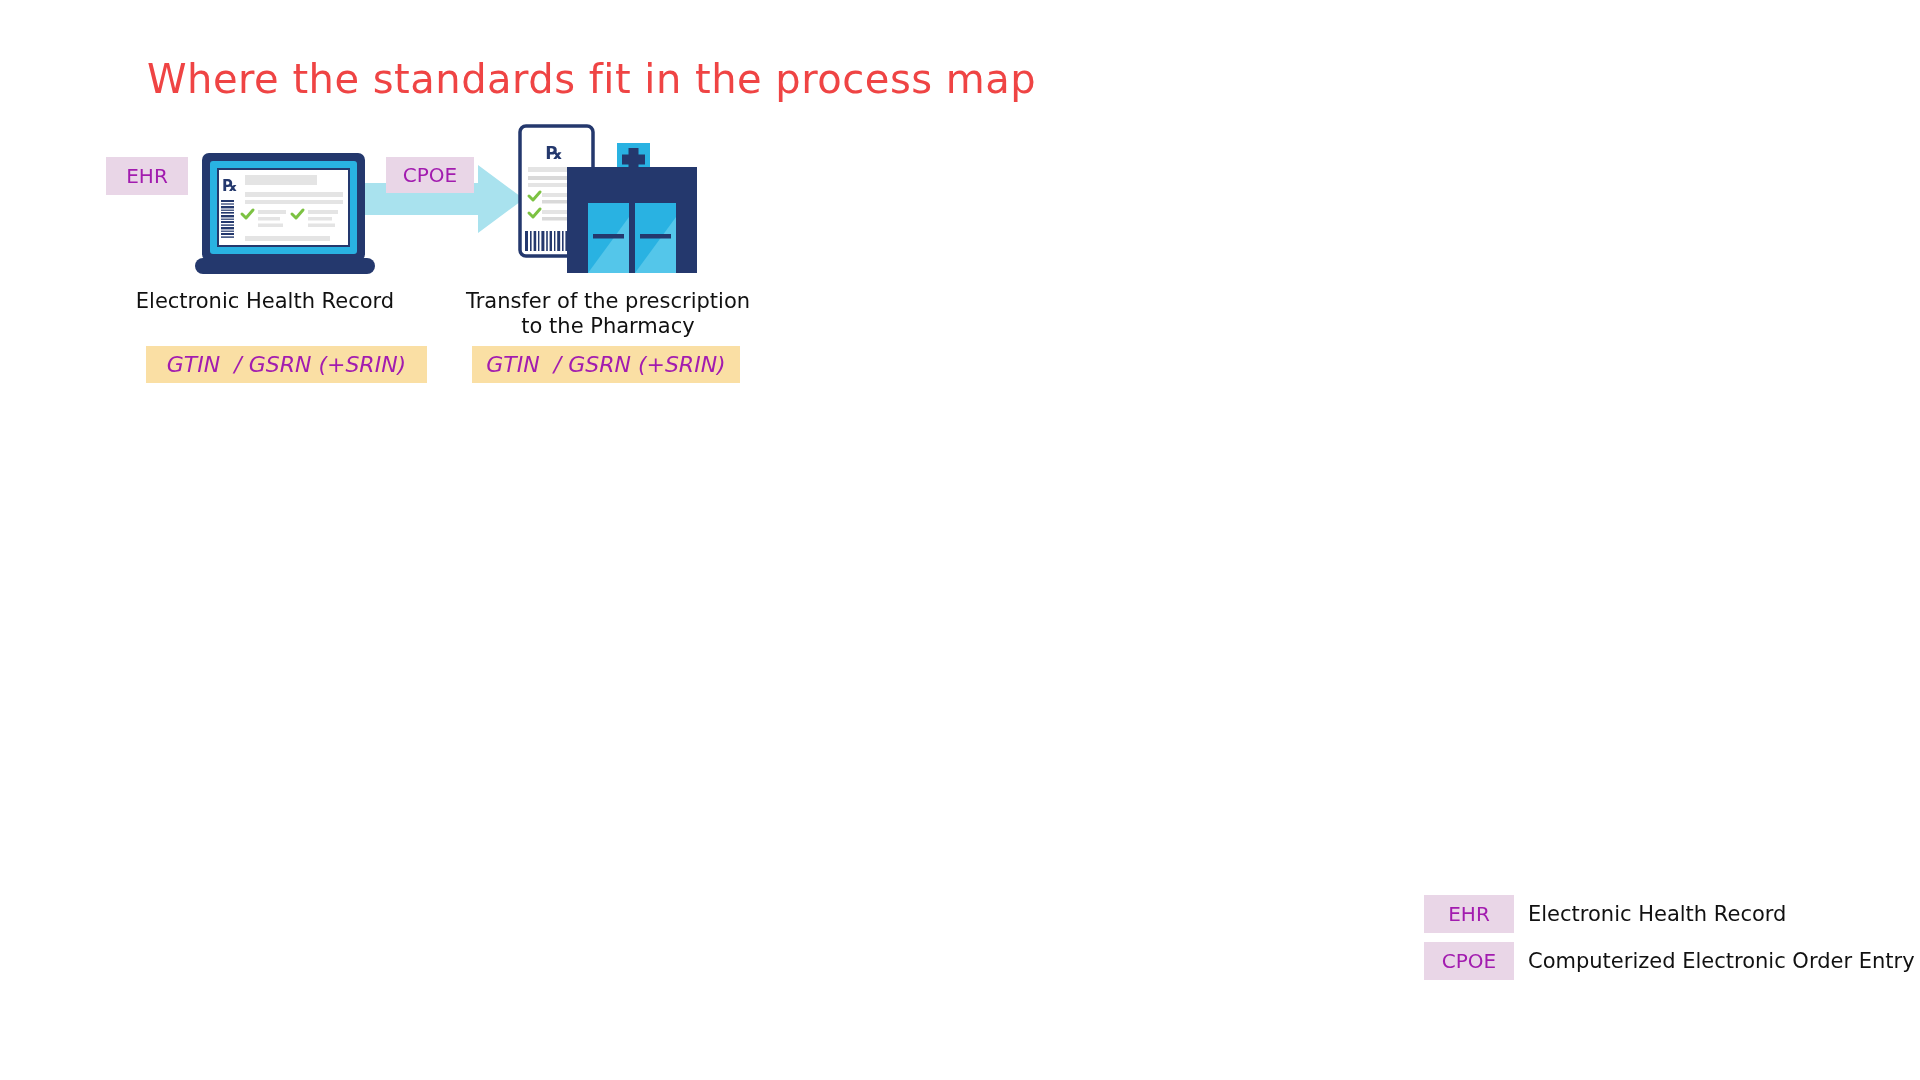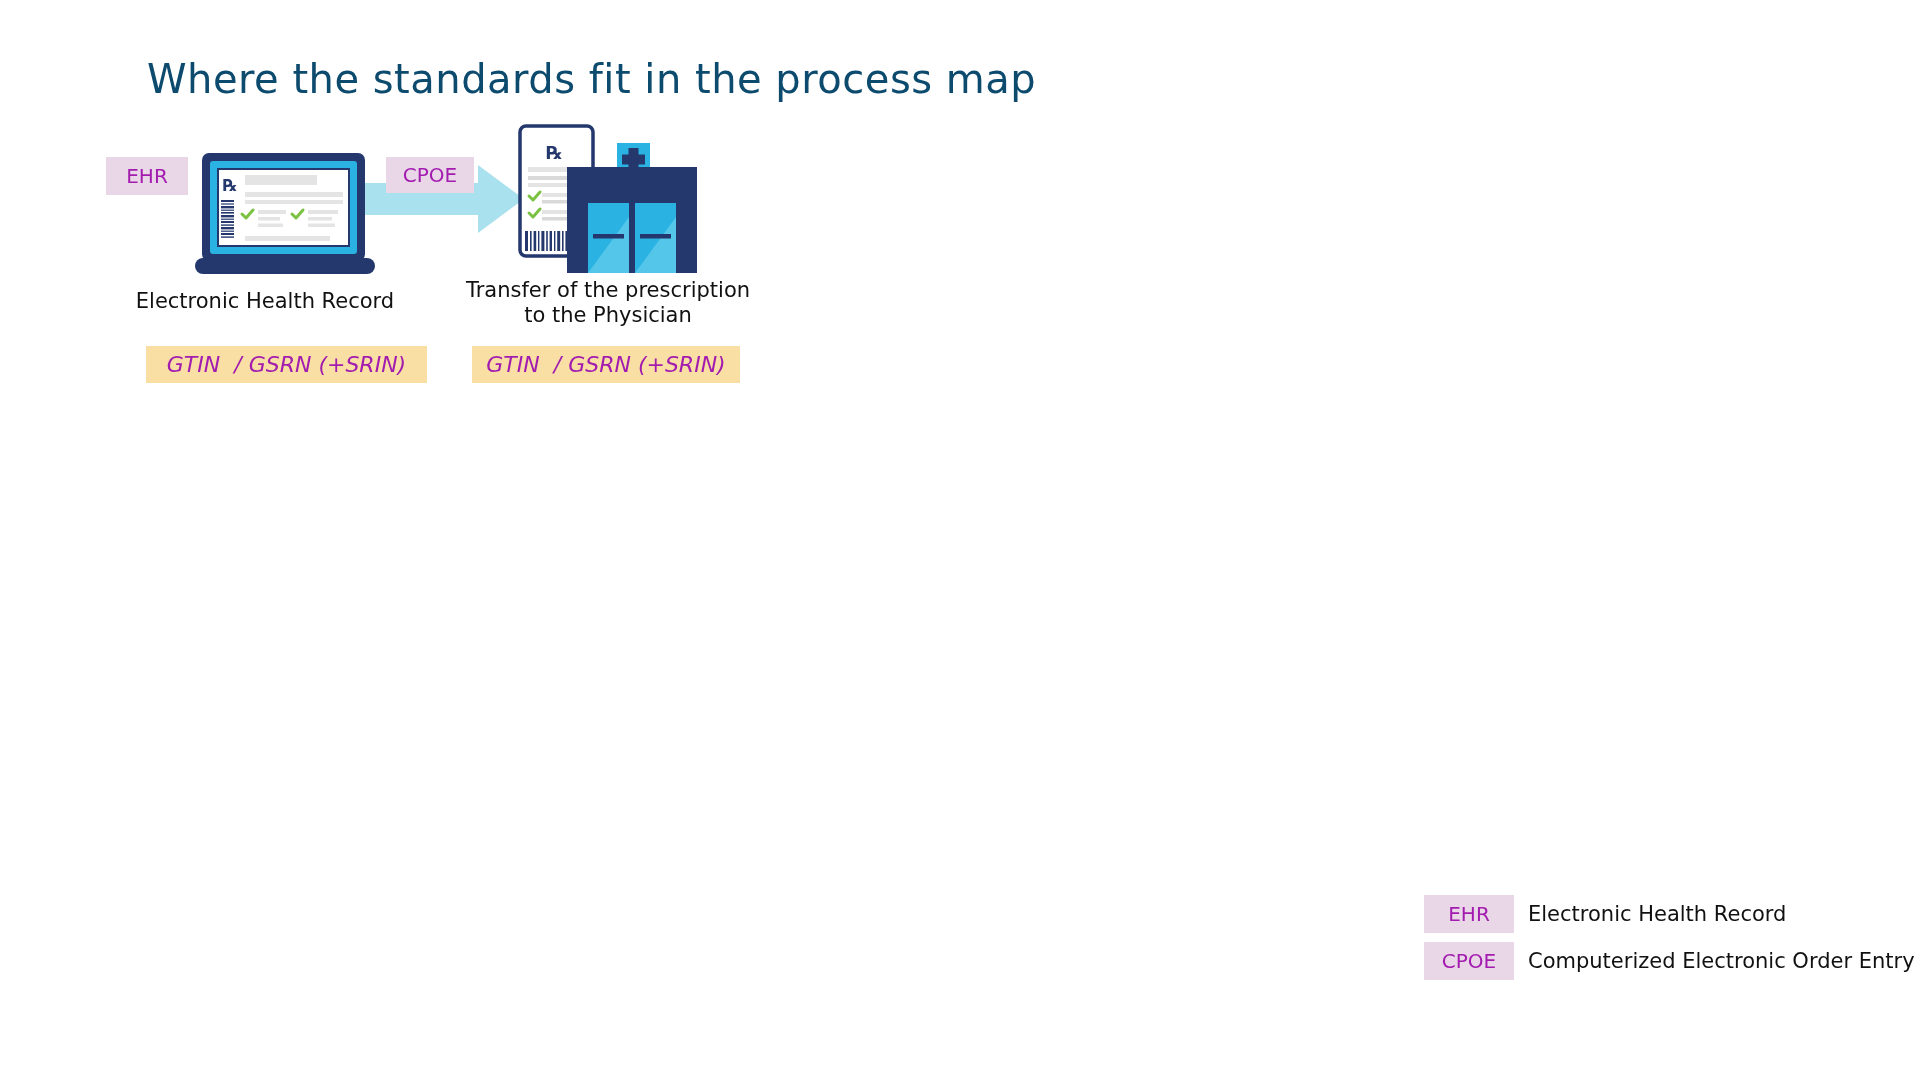--- a/index.html
+++ b/index.html
@@ -22,21 +22,21 @@
     color:var(--text);
     position:relative;
     overflow:hidden;
   }
   .abs{position:absolute;}
   .slide-title{
     left:147px;top:56px;
     font-size:40px;
     font-weight:400;
     letter-spacing:0.5px;
-    color:#0c4a6e;
+    color:#ef4444;
     white-space:nowrap;
   }
   .badge{
     display:flex;align-items:center;justify-content:center;
     font-size:20px;
     color:#a21caf;
     white-space:pre;
   }
   .badge-pink{background:var(--badge-pink);}
   .badge-tan{background:var(--badge-tan);font-size:22px;font-style:italic;}
@@ -44,21 +44,21 @@
   .cpoe-badge{left:386px;top:157px;width:88px;height:36px;z-index:3;}
   .laptop-svg{left:192px;top:150px;z-index:2;}
   .arrow-svg{left:362px;top:164px;z-index:1;}
   .pharmacy-svg{left:515px;top:117px;z-index:2;}
   .caption{
     font-size:21px;
     text-align:center;
     line-height:1.18;
   }
   .caption-1{left:120px;top:289px;width:290px;}
-  .caption-2{left:462px;top:278px;width:292px;}
+  .caption-2{left:462px;top:289px;width:292px;}
   .gtin-1{left:146px;top:346px;width:281px;height:37px;}
   .gtin-2{left:472px;top:346px;width:268px;height:37px;}
   .legend-row{
     left:1424px;
     display:flex;align-items:stretch;
     height:38px;
   }
   .legend-row-1{top:895px;}
   .legend-row-2{top:942px;}
   .legend-badge{width:90px;height:38px;}
@@ -185,21 +185,21 @@
     <polygon class="f-cyanl" points="73,156 114,100 114,156"></polygon>
     <polygon class="f-cyanl" points="120,156 161,100 161,156"></polygon>
     <rect class="f-navy" x="78" y="117" width="31" height="4.5"></rect>
     <rect class="f-navy" x="125" y="117" width="31" height="4.5"></rect>
   </g>
 </svg>
 
 <div class="abs caption caption-1">Electronic Health Record</div>
 <div class="abs caption caption-2">
   <div>Transfer of the prescription</div>
-  <div>to the Physician</div>
+  <div>to the Pharmacy</div>
 </div>
 
 <div class="abs badge badge-tan gtin-1">GTIN  / GSRN (+SRIN)</div>
 <div class="abs badge badge-tan gtin-2">GTIN  / GSRN (+SRIN)</div>
 
 <div class="abs legend-row legend-row-1">
   <div class="badge badge-pink legend-badge">EHR</div>
   <div class="legend-label">Electronic Health Record</div>
 </div>
 <div class="abs legend-row legend-row-2">

